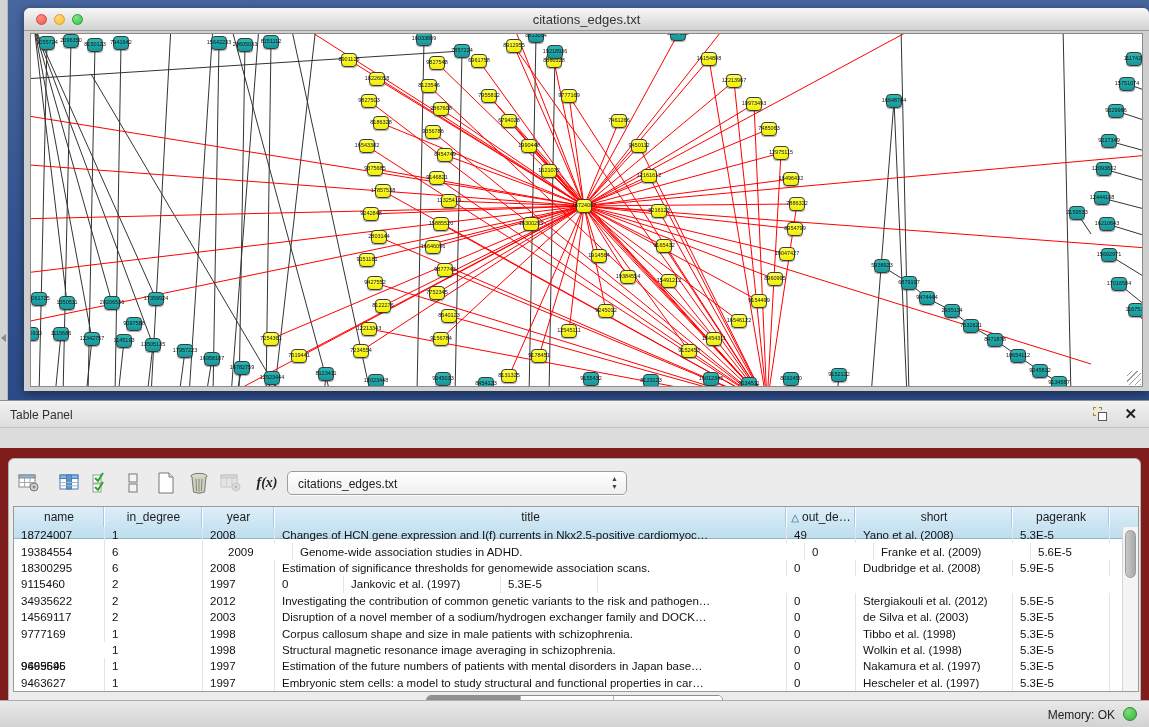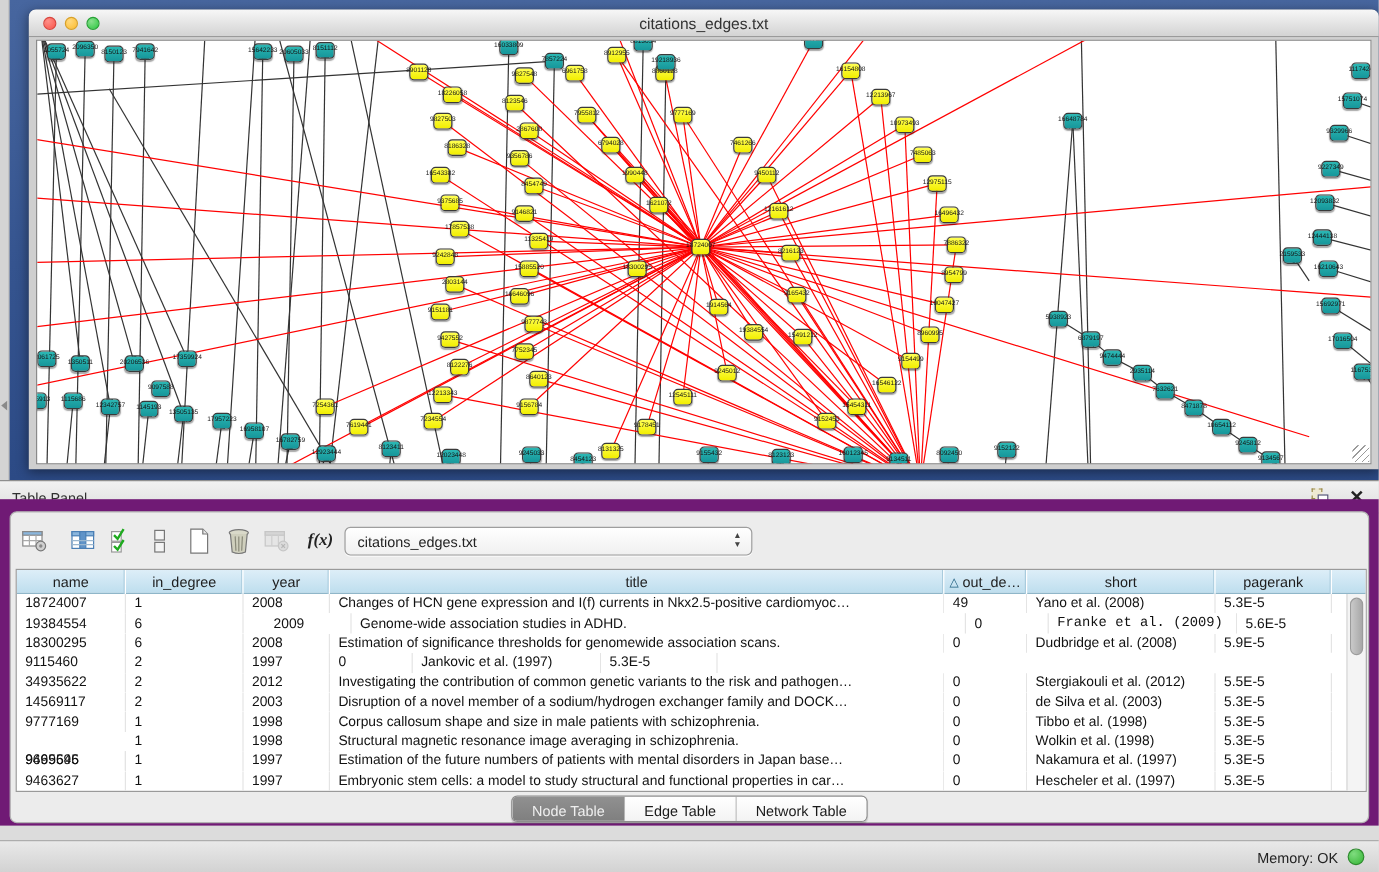--- a/index.html
+++ b/index.html
@@ -25,32 +25,32 @@
   .resize-grip { position:absolute; right:1px; bottom:1px; width:14px; height:14px;
      background:repeating-linear-gradient(135deg, transparent 0 3px, #9a9a9a 3px 4px); }
 
   
   .tp-header { position:absolute; left:0; top:400px; width:1149px; height:28px; background:linear-gradient(#f2f2f2,#dddddd); border-top:1px solid #8f8f8f; border-bottom:1px solid #c2c2c2; }
   .tp-title { position:absolute; left:10px; top:7px; font-size:12px; color:#303030; }
   .tp-float { position:absolute; right:40px; top:6px; width:16px; height:16px; cursor:pointer; }
   .tp-float .sq1 { position:absolute; left:0; top:0; width:9px; height:9px; border:1px dashed #9a8a4a; background:#efe9d2; }
   .tp-float .sq2 { position:absolute; left:5px; top:5px; width:9px; height:9px; border:1px solid #557; background:#fff; }
   .tp-close { position:absolute; right:12px; top:4px; font-size:15px; font-weight:bold; color:#222; cursor:pointer; }
-  .tp-body { position:absolute; left:0; top:416px; width:1149px; height:272px; background:#701a75; }
+  .tp-body { position:absolute; left:0; top:448px; width:1149px; height:272px; background:#7f1d1d; }
   .tp-container { position:absolute; left:8px; top:10px; width:1133px; height:260px; background:#ececec; border:1px solid #b3b3b3; border-radius:6px; }
 
   .toolbar-btn { position:absolute; top:10px; width:28px; height:28px; display:flex; align-items:center; justify-content:center; }
   .toolbar-btn svg { display:block; }
   .fx { font-family:"Liberation Serif", serif; font-style:italic; font-weight:bold; font-size:14px; color:#222; }
   .combo { position:absolute; left:278px; top:12px; width:340px; height:24px; background:linear-gradient(#ffffff,#f0f0f0); border:1px solid #9e9e9e; border-radius:5px; box-shadow:0 1px 0 rgba(255,255,255,.8); }
   .combo .val { position:absolute; left:10px; top:5px; font-size:12px; color:#222; }
   .combo .steppers { position:absolute; right:8px; top:3px; font-size:7px; color:#444; line-height:8px; text-align:center; }
 
   .tbl { position:absolute; left:4px; top:47px; width:1126px; height:186px; background:#ffffff; border:1px solid #9a9a9a; overflow:hidden; }
-  .thead { position:absolute; left:0; top:0; right:0; height:20px; display:flex; background:linear-gradient(#ddeef8,#bedeee); border-bottom:1px solid #8fb6c9; }
+  .thead { position:absolute; left:0; top:0; right:0; height:32px; display:flex; background:linear-gradient(#ddeef8,#bedeee); border-bottom:1px solid #8fb6c9; }
   .th { height:20px; border-right:1px solid #ffffff; box-shadow:inset -1px 0 0 #a9cbdd; display:flex; align-items:center; justify-content:center; font-size:12px; color:#1d1d1d; overflow:hidden; white-space:nowrap; }
   .th .sort { color:#1d5d7e; margin-right:3px; font-size:10px; }
   .tbody { position:absolute; left:0; top:20px; right:16px; bottom:0; }
   .tr { display:flex; height:16.4px; align-items:center; }
   .td { font-size:11.5px; color:#111; padding-left:7px; white-space:nowrap; overflow:hidden; height:100%; display:flex; align-items:center; box-shadow:inset -1px 0 0 #e4e4e4; }
   .vsb { position:absolute; right:0; top:20px; bottom:0; width:16px; background:#f4f4f4; border-left:1px solid #d6d6d6; }
   .vsb .thumb { position:absolute; left:2px; top:3px; width:11px; height:48px; border-radius:6px; background:linear-gradient(90deg,#c9c9c9,#a8a8a8); border:1px solid #9b9b9b; }
 
   .tabs { position:absolute; left:0; right:0; top:236px; height:24px; display:flex; justify-content:center; }
   .seg { height:22px; display:flex; border:1px solid #8d8d8d; border-radius:5px; overflow:hidden; background:#fff; box-shadow:0 1px 1px rgba(0,0,0,.15); }
@@ -734,21 +734,21 @@
             <div class="td" style="width: 69px; flex: 0 0 69px;">49</div>
             <div class="td" style="width: 157px; flex: 0 0 157px;">Yano et al. (2008)</div>
             <div class="td" style="width: 97px; flex: 0 0 97px;">5.3E-5</div>
           </div>
           <div class="tr">
             <div class="td" style="width: 91px; flex: 0 0 91px;">19384554</div>
             <div class="td" style="width: 98px; flex: 0 0 98px;">6</div>
             <div class="td" style="width: 72px; flex: 0 0 72px; margin-left: 18px;">2009</div>
             <div class="td" style="width: 512px; flex: 0 0 512px; text-align: right;">Genome-wide association studies in ADHD.</div>
             <div class="td" style="width: 69px; flex: 0 0 69px;">0</div>
-            <div class="td" style="width: 157px; flex: 0 0 157px; font-family: Liberation Mono, monospace;">Franke et al. (2009)</div>
+            <div class="td" style="width: 157px; flex: 0 0 157px;">Franke et al. (2009)</div>
             <div class="td" style="width: 97px; flex: 0 0 97px;">5.6E-5</div>
           </div>
           <div class="tr">
             <div class="td" style="width: 91px; flex: 0 0 91px;">18300295</div>
             <div class="td" style="width: 98px; flex: 0 0 98px;">6</div>
             <div class="td" style="width: 72px; flex: 0 0 72px;">2008</div>
             <div class="td" style="width: 512px; flex: 0 0 512px;">Estimation of significance thresholds for genomewide association scans.</div>
             <div class="td" style="width: 69px; flex: 0 0 69px;">0</div>
             <div class="td" style="width: 157px; flex: 0 0 157px;">Dudbridge et al. (2008)</div>
             <div class="td" style="width: 97px; flex: 0 0 97px;">5.9E-5</div>

